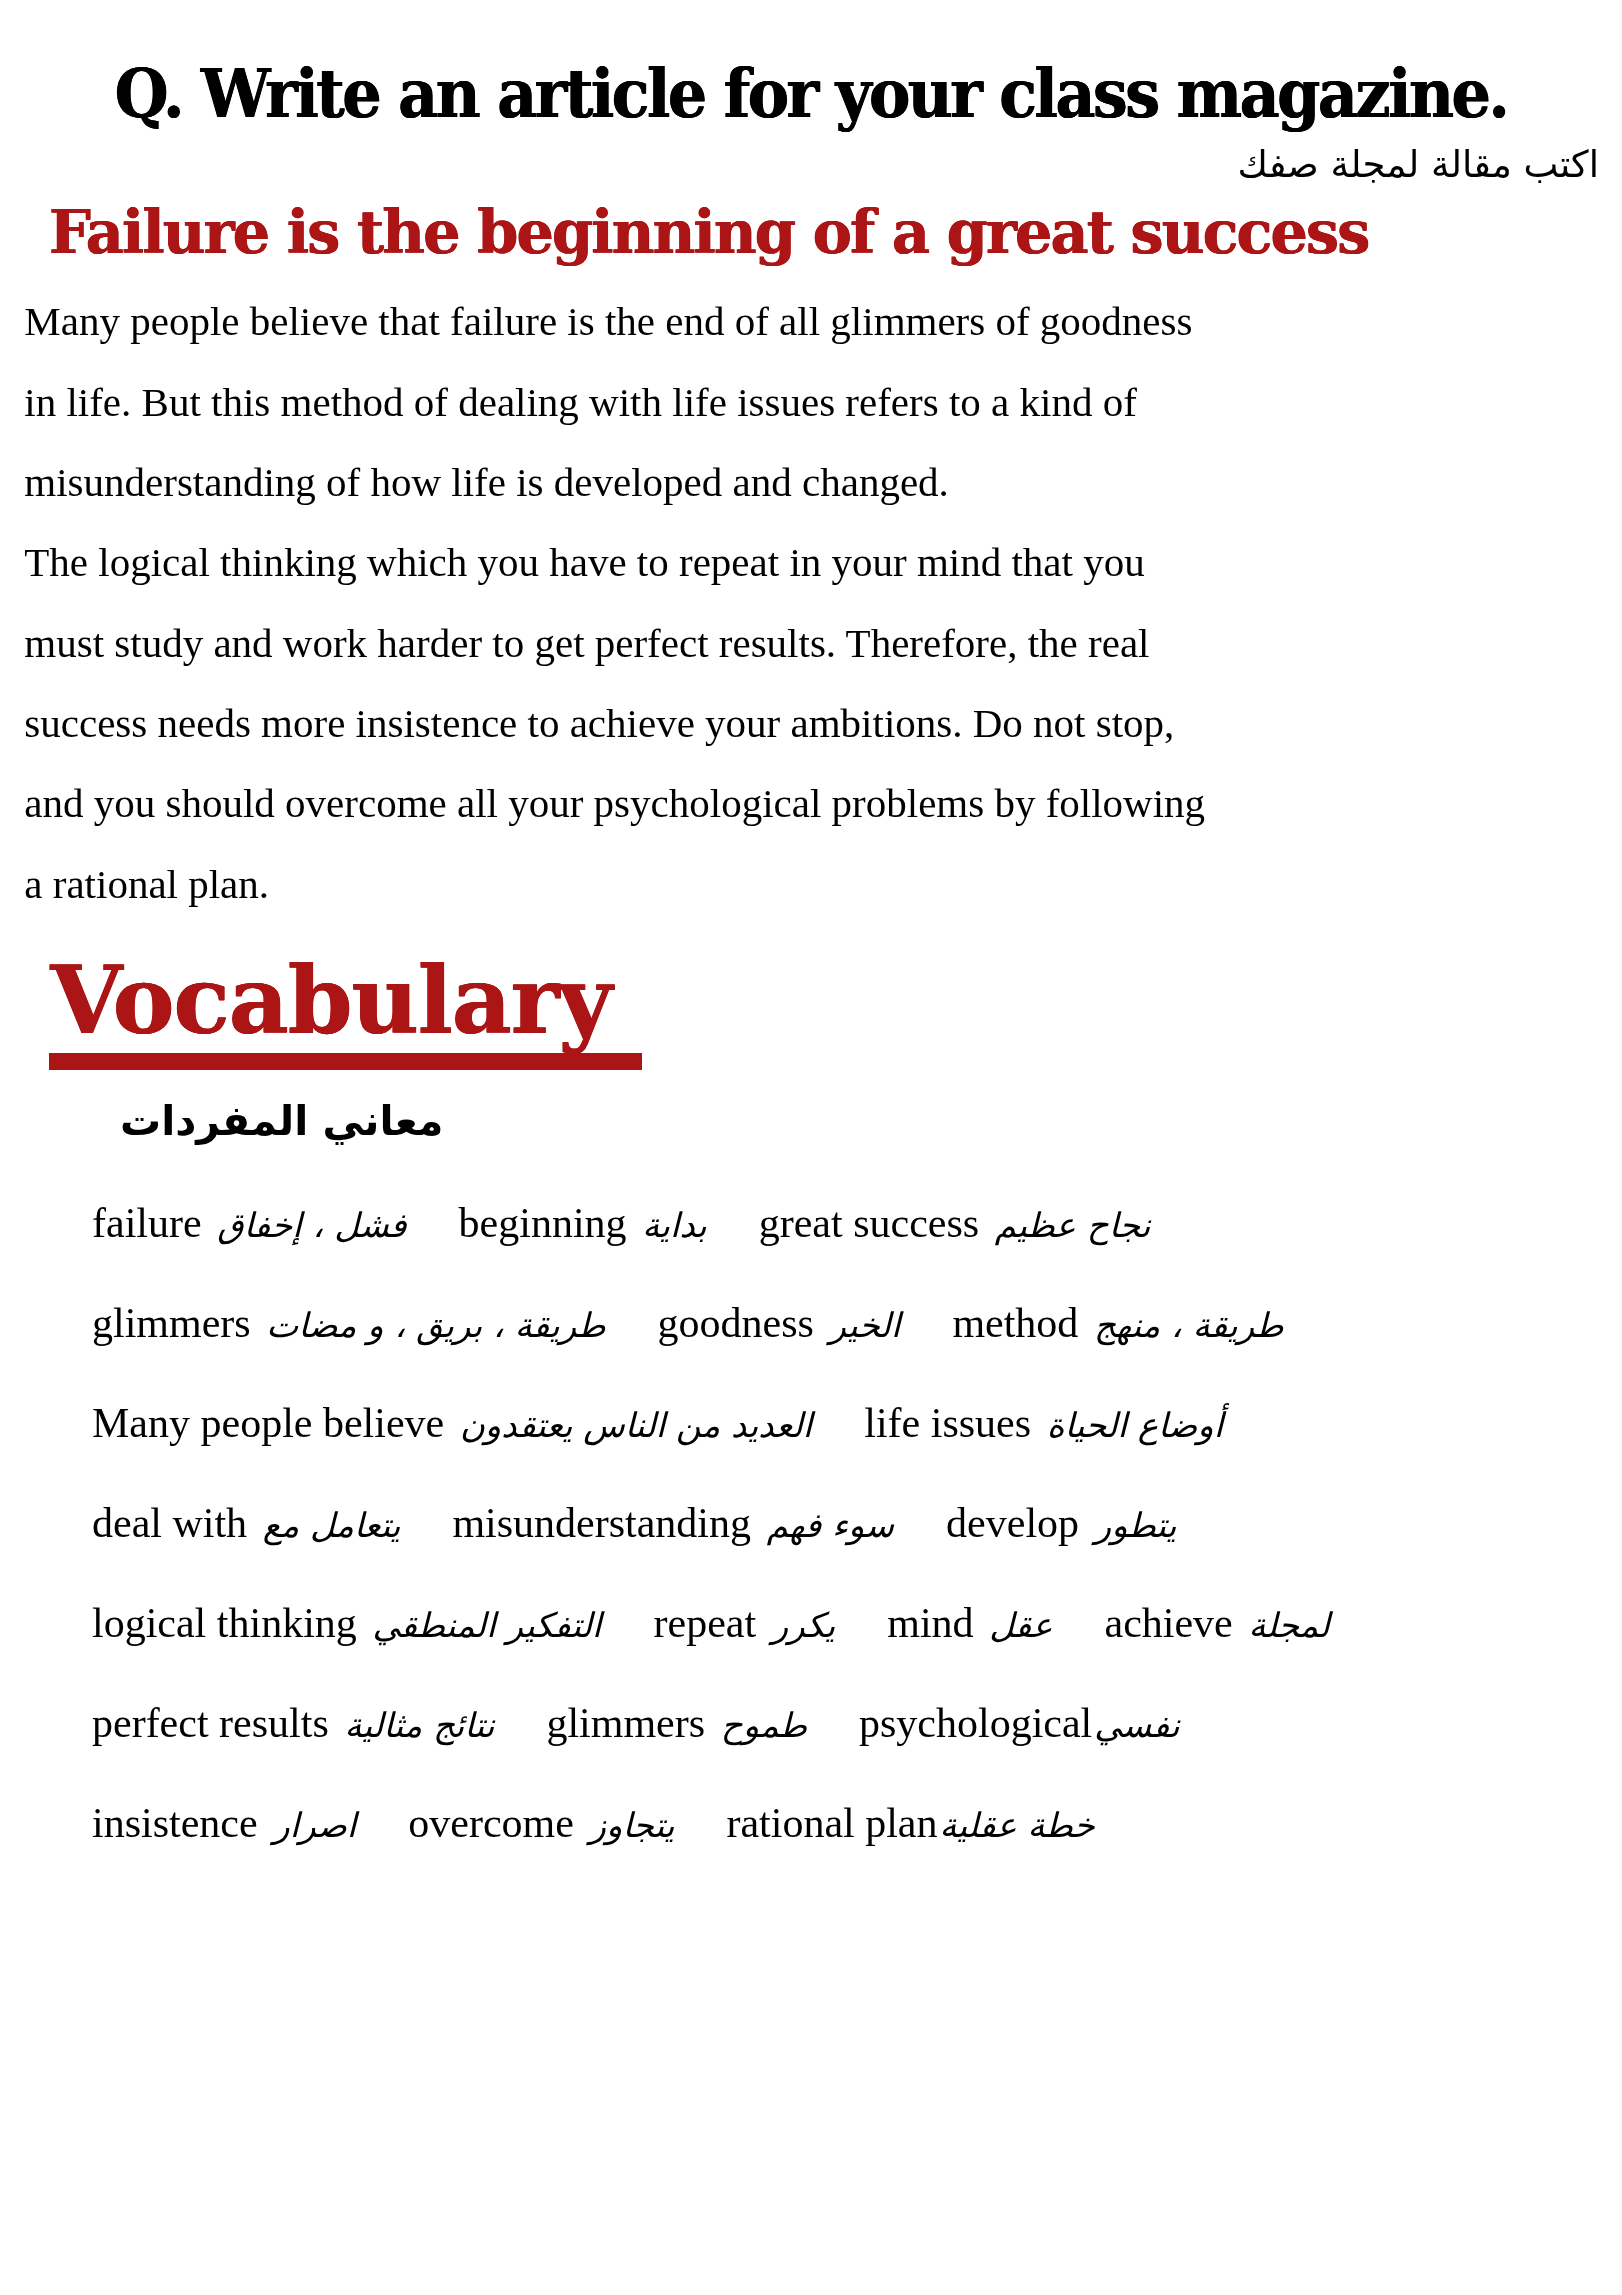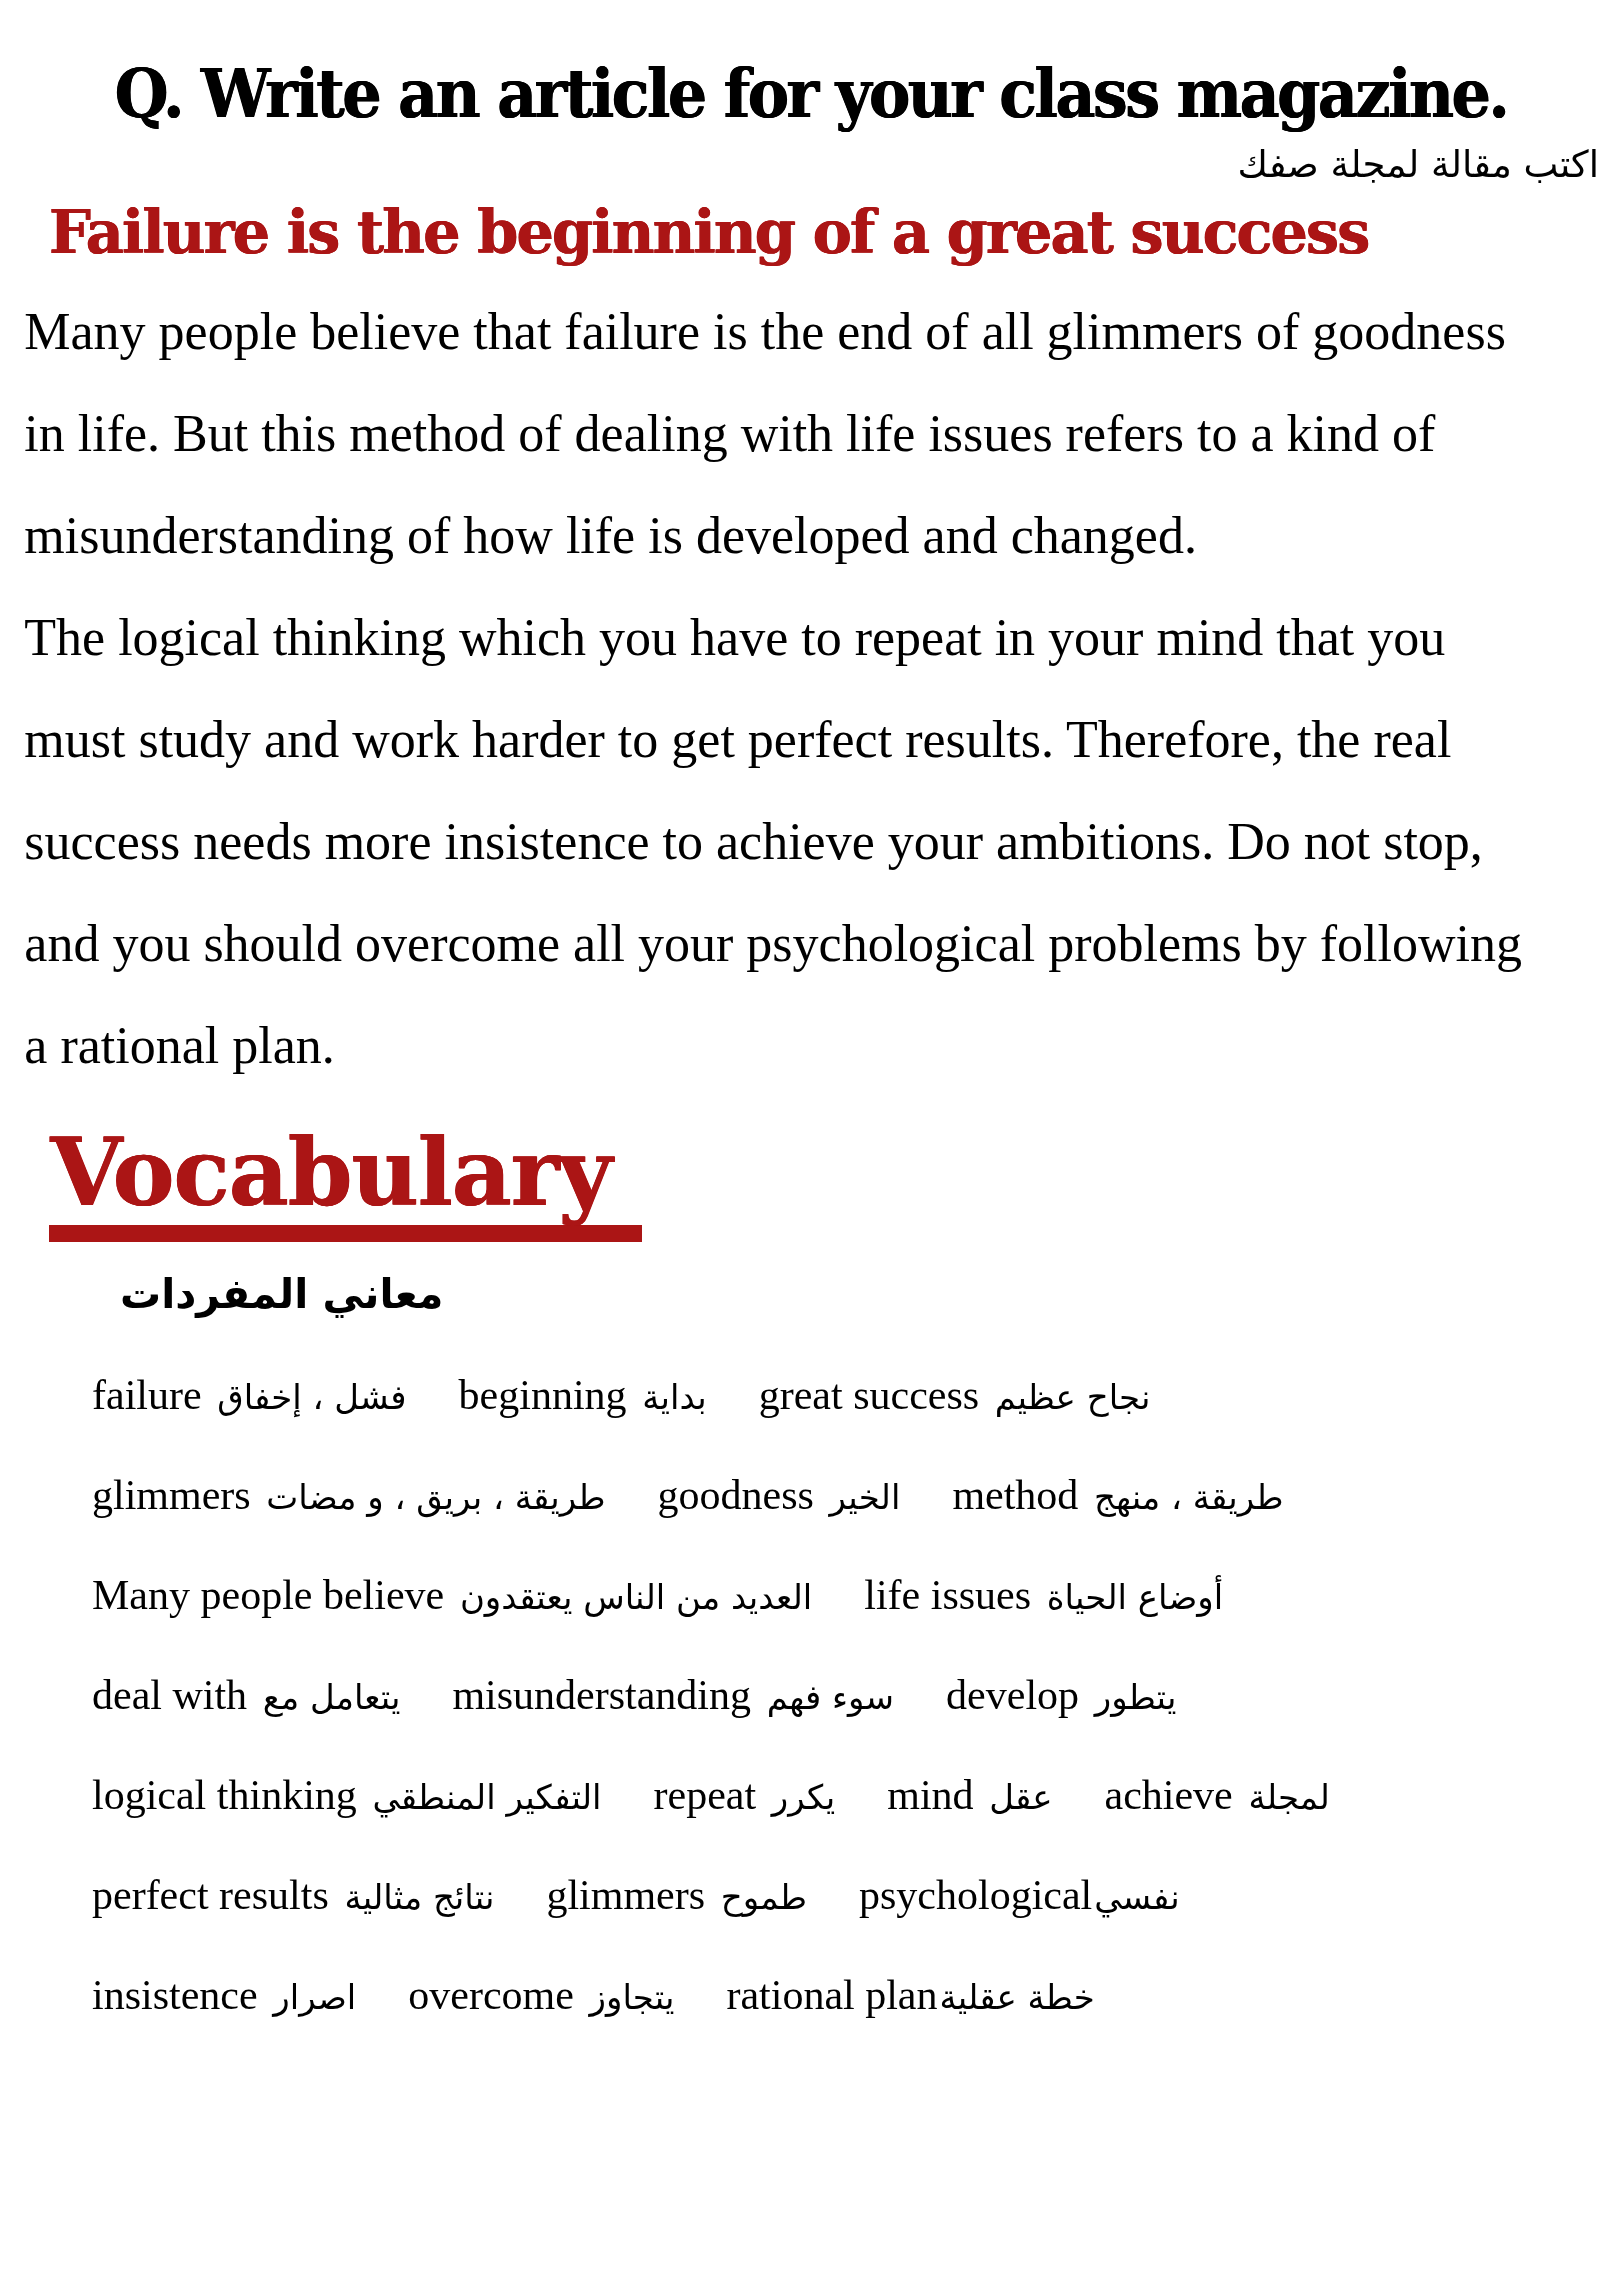--- a/index.html
+++ b/index.html
@@ -43,21 +43,21 @@
     line-height:1.3;
   }
   .article-heading{
     color:var(--accent);
     font-size:59px;
     letter-spacing:-2px;
     margin:13px 0 17px 26px;
     line-height:1.05;
   }
   .para{
-    font-size:52px;
+    font-size:41px;
     line-height:1.96;
     margin:0 0 0 1.3px;
     white-space:pre-line;
   }
   .vocab-heading{
     display:inline-block;
     color:var(--accent);
     font-size:93px;
     letter-spacing:-1.3px;
     line-height:1.02;
@@ -88,20 +88,21 @@
     display:inline-flex;
     align-items:baseline;
   }
   .ventry .en{
     font-size:42px;
   }
   .ventry .ar{
     font-family:"DejaVu Sans", sans-serif;
     font-size:34px;
     margin-left:15.7px;
+    font-style:italic;
   }
   .ventry.tight .ar{
     margin-left:2px;
   }
 </style>
 </head>
 <body>
 
 <div class="doc">
 

